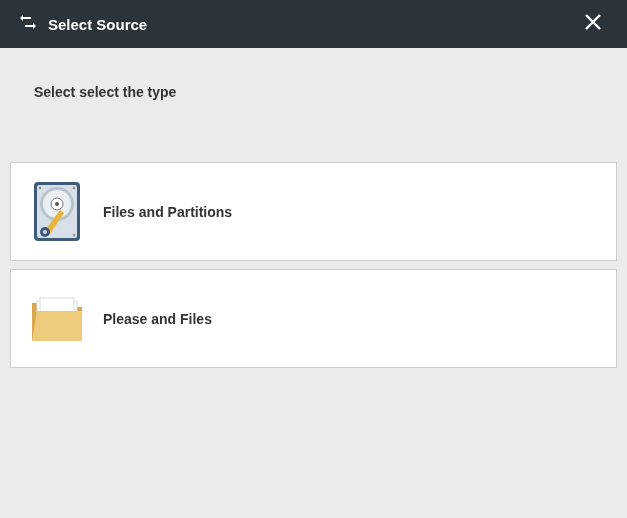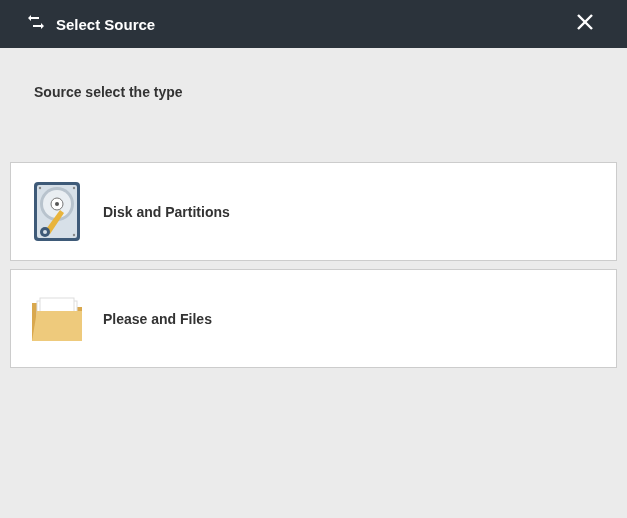--- a/index.html
+++ b/index.html
@@ -13,21 +13,21 @@
       background: #ebebeb;
       font-family: Arial, sans-serif;
       overflow: hidden;
     }
     .header {
       background: #2b333b;
       height: 48px;
       display: flex;
       align-items: center;
       justify-content: space-between;
-      padding: 0 26px;
+      padding: 0 18px;
     }
     .header-left {
       display: flex;
       align-items: center;
       gap: 10px;
     }
     .title {
       color: #ffffff;
       font-size: 15px;
       font-weight: bold;
@@ -90,42 +90,42 @@
   <div class="close-btn">
     <span>
       <svg width="18" height="18" viewBox="0 0 18 18">
         <line x1="2" y1="2" x2="16" y2="16" stroke="#ffffff" stroke-width="2.4"></line>
         <line x1="16" y1="2" x2="2" y2="16" stroke="#ffffff" stroke-width="2.4"></line>
       </svg>
     </span>
   </div>
 </div>
 
-<div class="prompt">Source select the type</div>
+<div class="prompt">Select select the type</div>
 
 <div class="options">
 
   <div class="option-card">
     <div class="icon-wrap">
       <svg width="50" height="63" viewBox="0 0 50 63">
         <rect x="2" y="2" width="46" height="59" rx="4" fill="#3e5a78"></rect>
         <rect x="5" y="5" width="40" height="53" rx="2" fill="#d7e0e8"></rect>
         <circle cx="25" cy="24" r="17" fill="#b8c3cd"></circle>
         <circle cx="25" cy="24" r="14" fill="#e9eef2"></circle>
         <circle cx="25" cy="24" r="6" fill="#ffffff" stroke="#777" stroke-width="1"></circle>
         <circle cx="25" cy="24" r="2" fill="#555"></circle>
         <path d="M 12 52 L 28 30 L 32 33 L 18 54 Z" fill="#e8b43c"></path>
         <circle cx="13" cy="52" r="5" fill="#3e5a78"></circle>
         <circle cx="13" cy="52" r="2" fill="#d7e0e8"></circle>
         <circle cx="8" cy="8" r="1.2" fill="#888"></circle>
         <circle cx="42" cy="8" r="1.2" fill="#888"></circle>
         <circle cx="42" cy="55" r="1.2" fill="#888"></circle>
       </svg>
     </div>
-    <span class="option-label">Disk and Partitions</span>
+    <span class="option-label">Files and Partitions</span>
   </div>
 
   <div class="option-card">
     <div class="icon-wrap">
       <svg width="56" height="63" viewBox="0 0 56 63">
         <path d="M 3 16 L 3 54 L 53 54 L 53 20 L 24 20 L 20 16 Z" fill="#d9a84e"></path>
         <rect x="8" y="14" width="40" height="24" fill="#ffffff" stroke="#ddd" stroke-width="1"></rect>
         <rect x="11" y="11" width="34" height="24" fill="#ffffff" stroke="#ddd" stroke-width="1"></rect>
         <path d="M 3 54 L 8 24 L 53 24 L 53 54 Z" fill="#eeca7c"></path>
       </svg>

